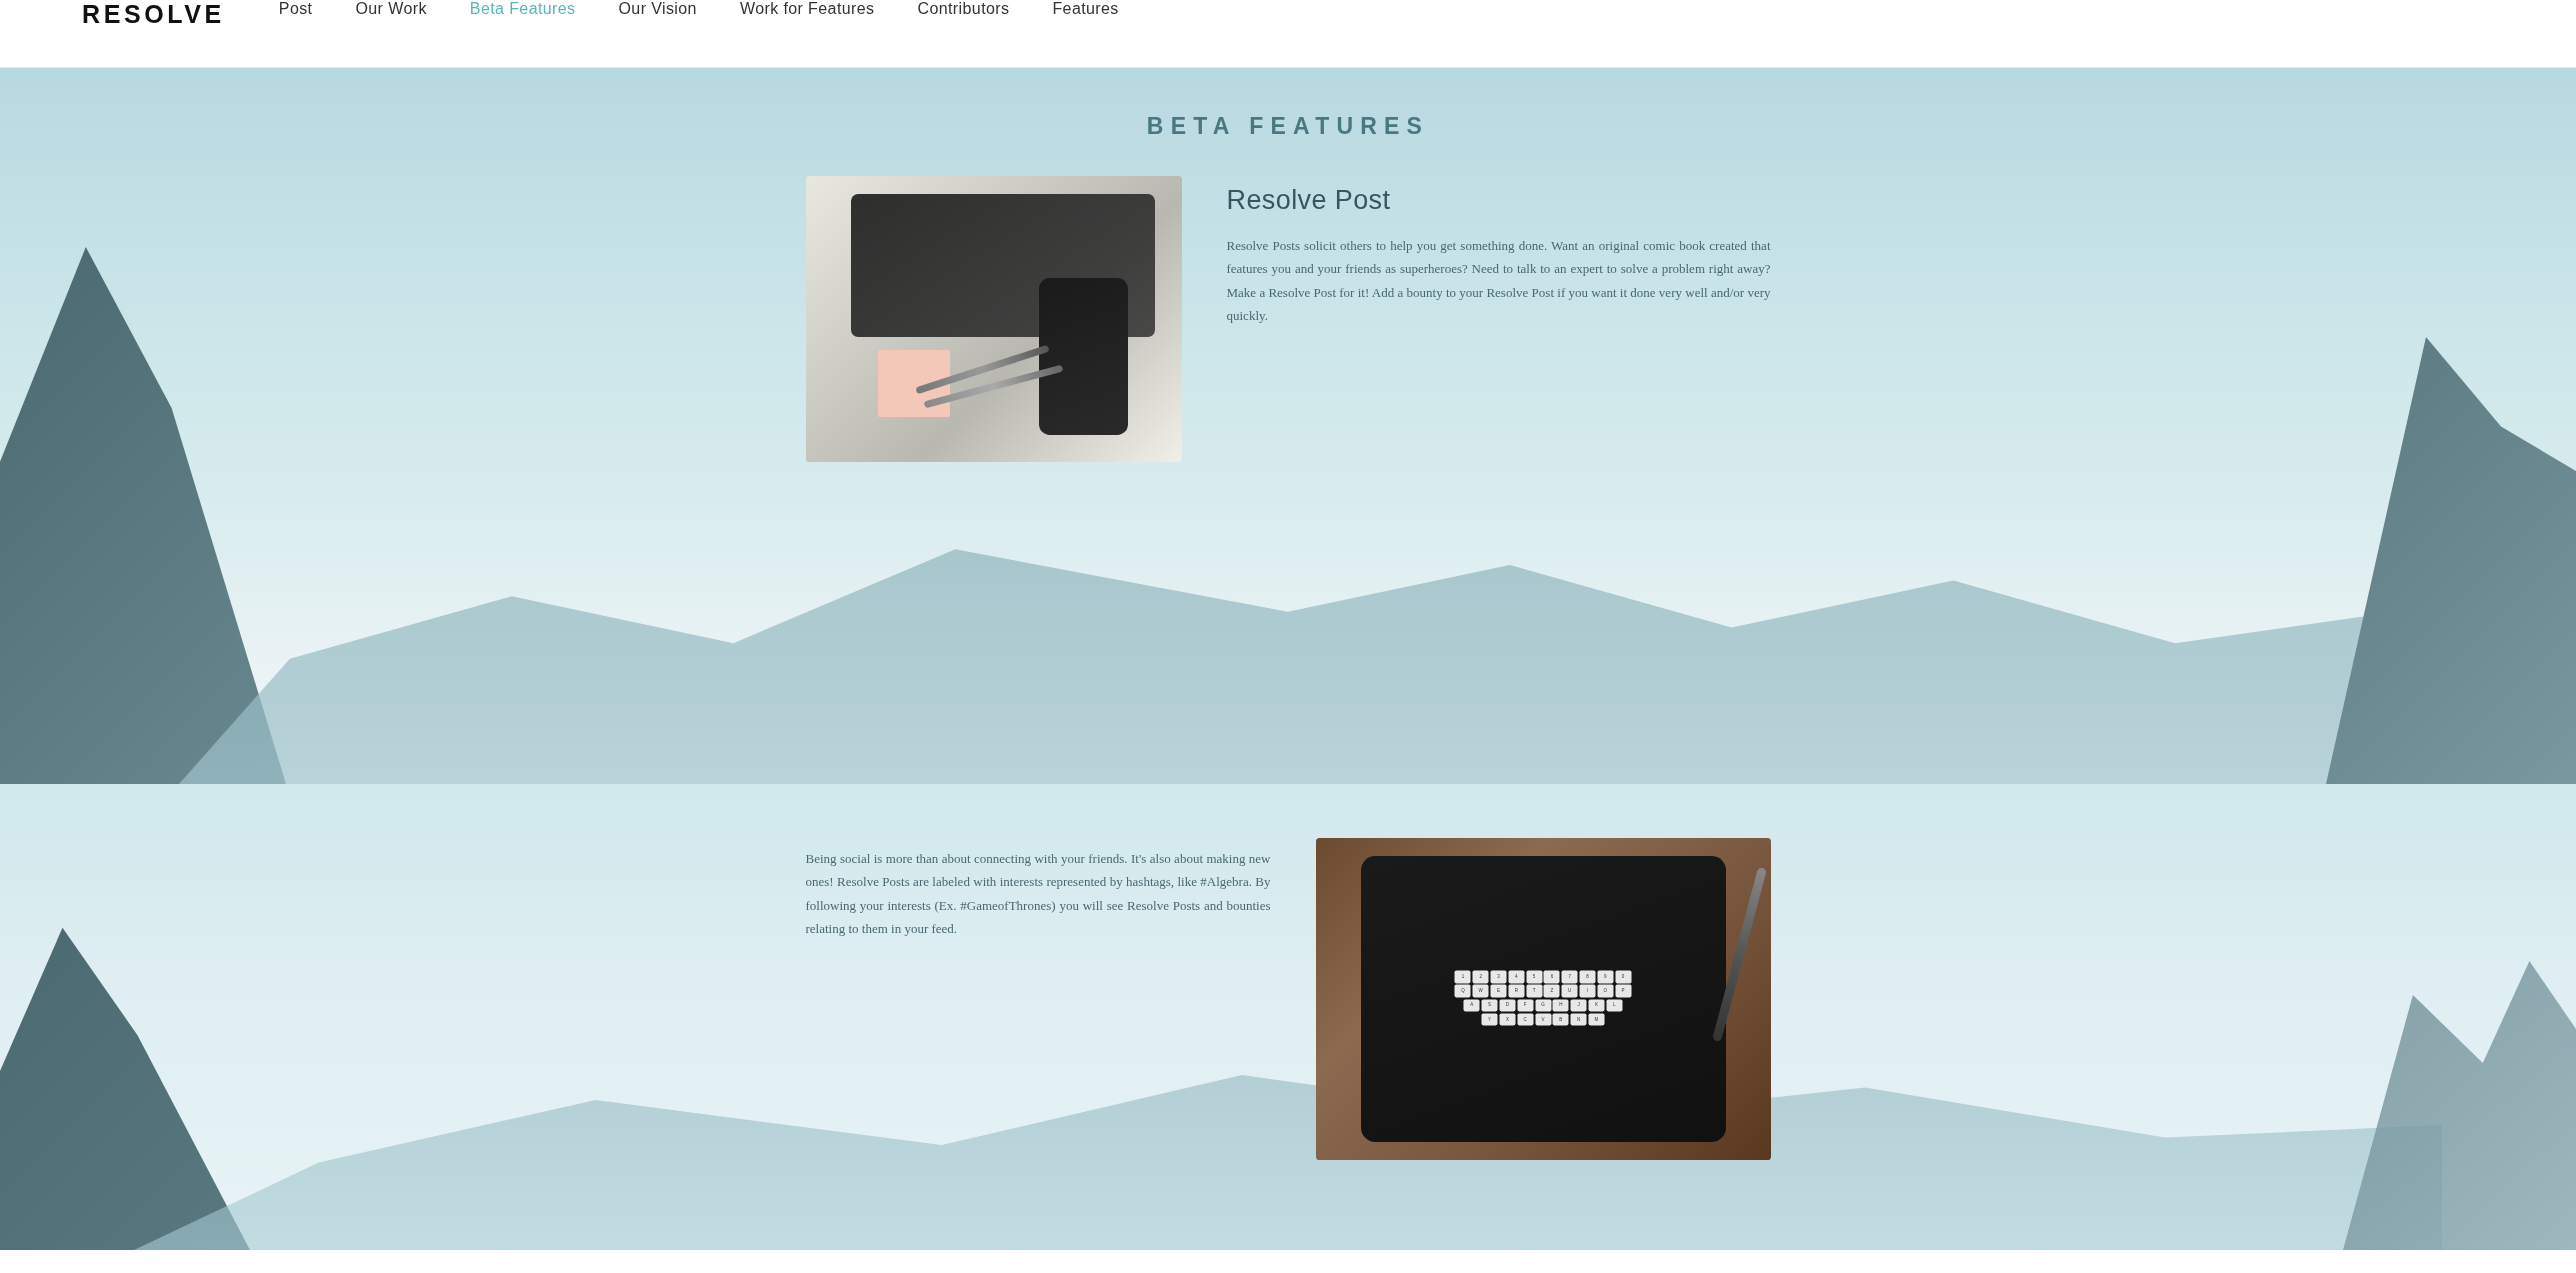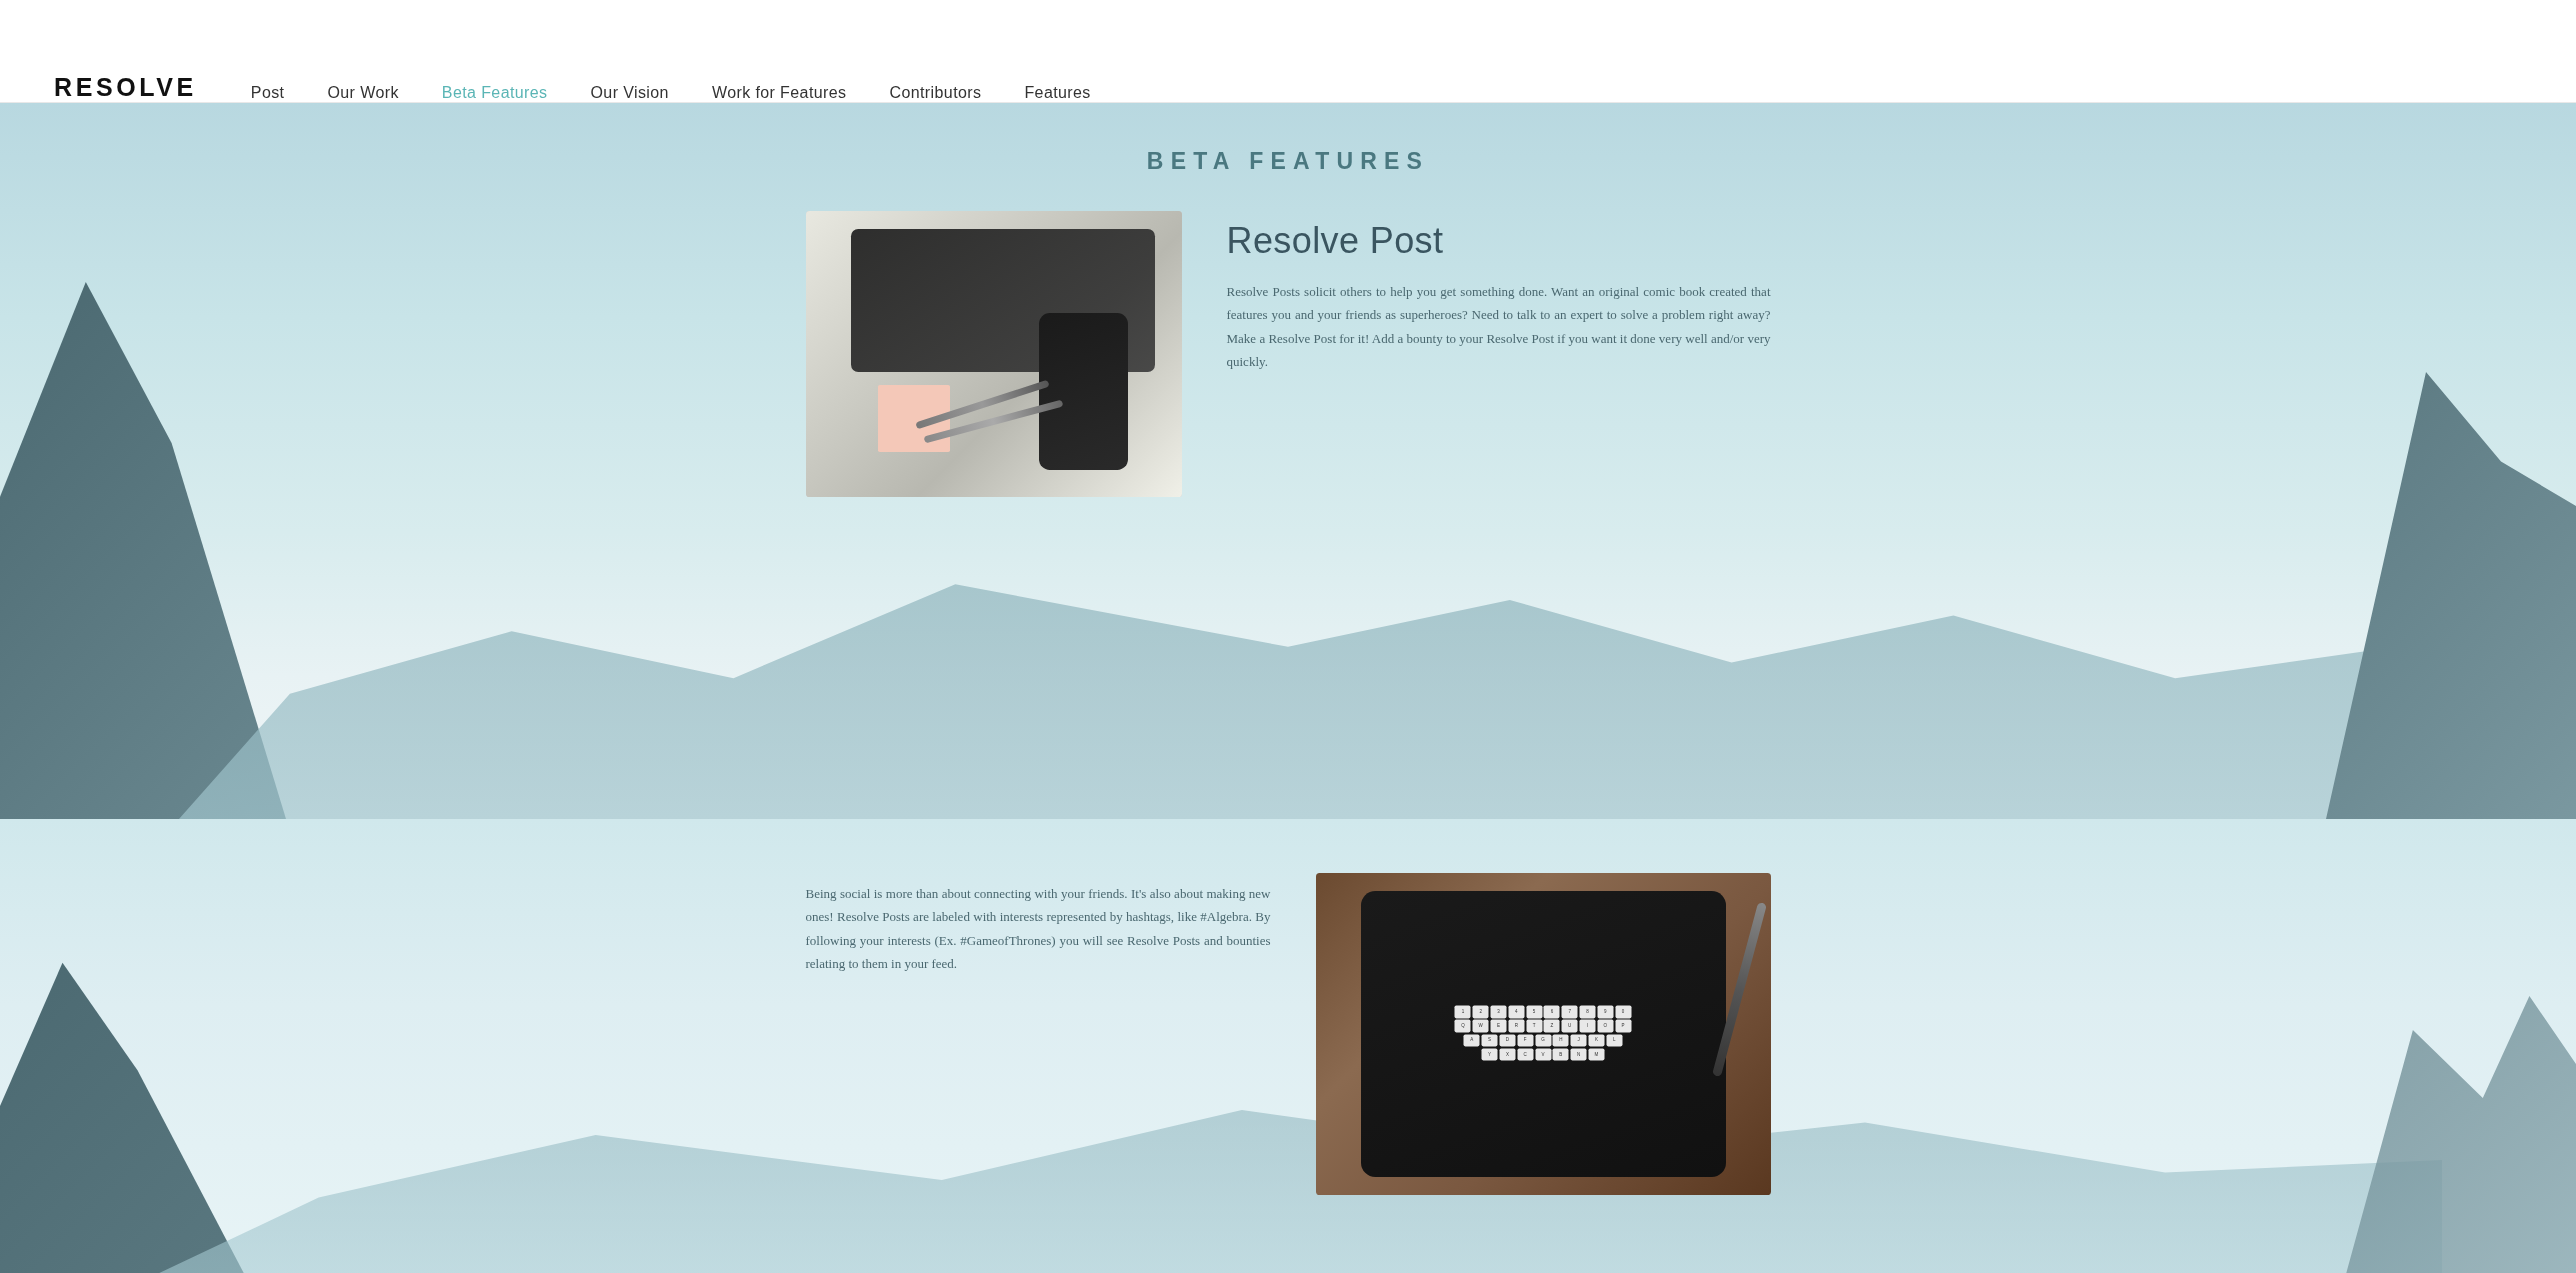--- a/index.html
+++ b/index.html
@@ -10,23 +10,23 @@
 
     body {
       font-family: Georgia, 'Times New Roman', serif;
       background: #fff;
       overflow-x: hidden;
     }
 
     
     .navbar {
       display: flex;
-      align-items: flex-end;
-      padding: 0 54px;
-      height: 103px;
+      align-items: flex-start;
+      padding: 0 82px;
+      height: 68px;
       background: #fff;
       border-bottom: 0.9px solid #e8e8e8;
       position: relative;
       z-index: 10;
     }
 
     .logo {
       font-family: Arial, Helvetica, sans-serif;
       font-weight: 900;
       font-size: 25px;
@@ -270,21 +270,21 @@
     }
 
     
     .feature-text {
       flex: 1;
       padding-top: 9px;
     }
 
     .feature-title {
       font-family: Arial, Helvetica, sans-serif;
-      font-size: 36px;
+      font-size: 27px;
       font-weight: 400;
       color: #3a5560;
       margin-bottom: 18px;
       letter-spacing: 0.4px;
     }
 
     .feature-description {
       font-family: Georgia, serif;
       font-size: 13px;
       line-height: 1.8;

